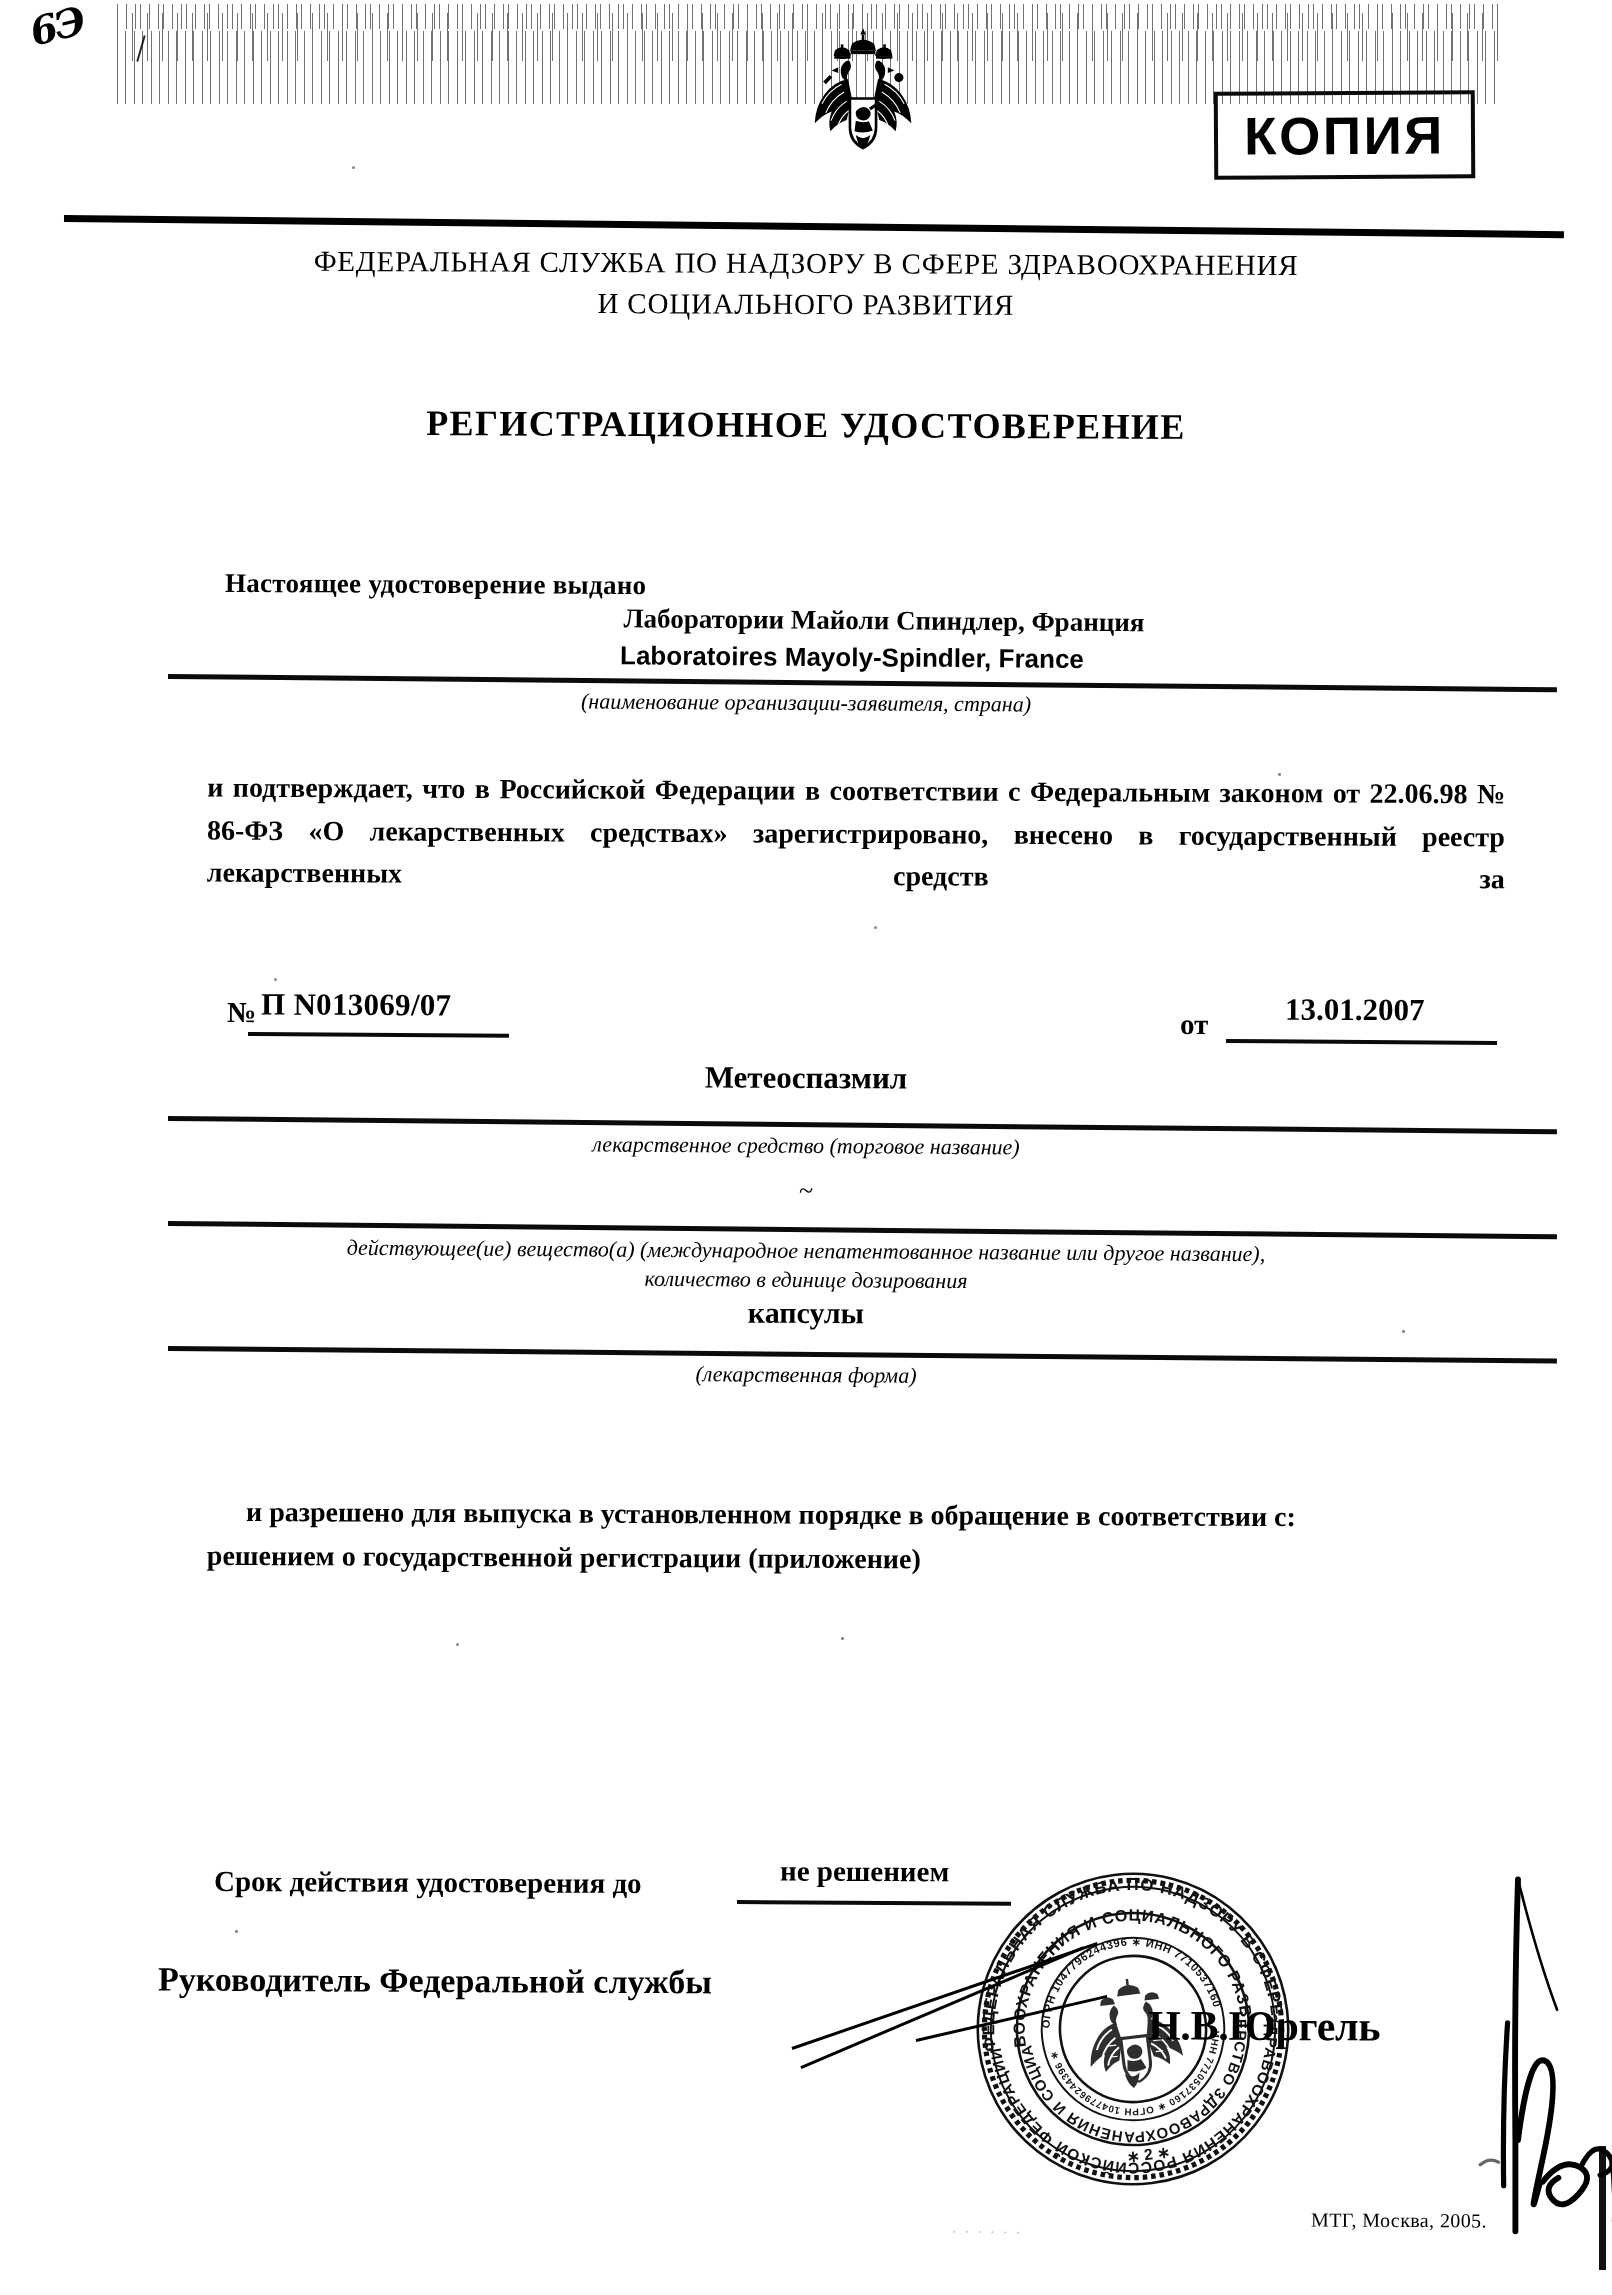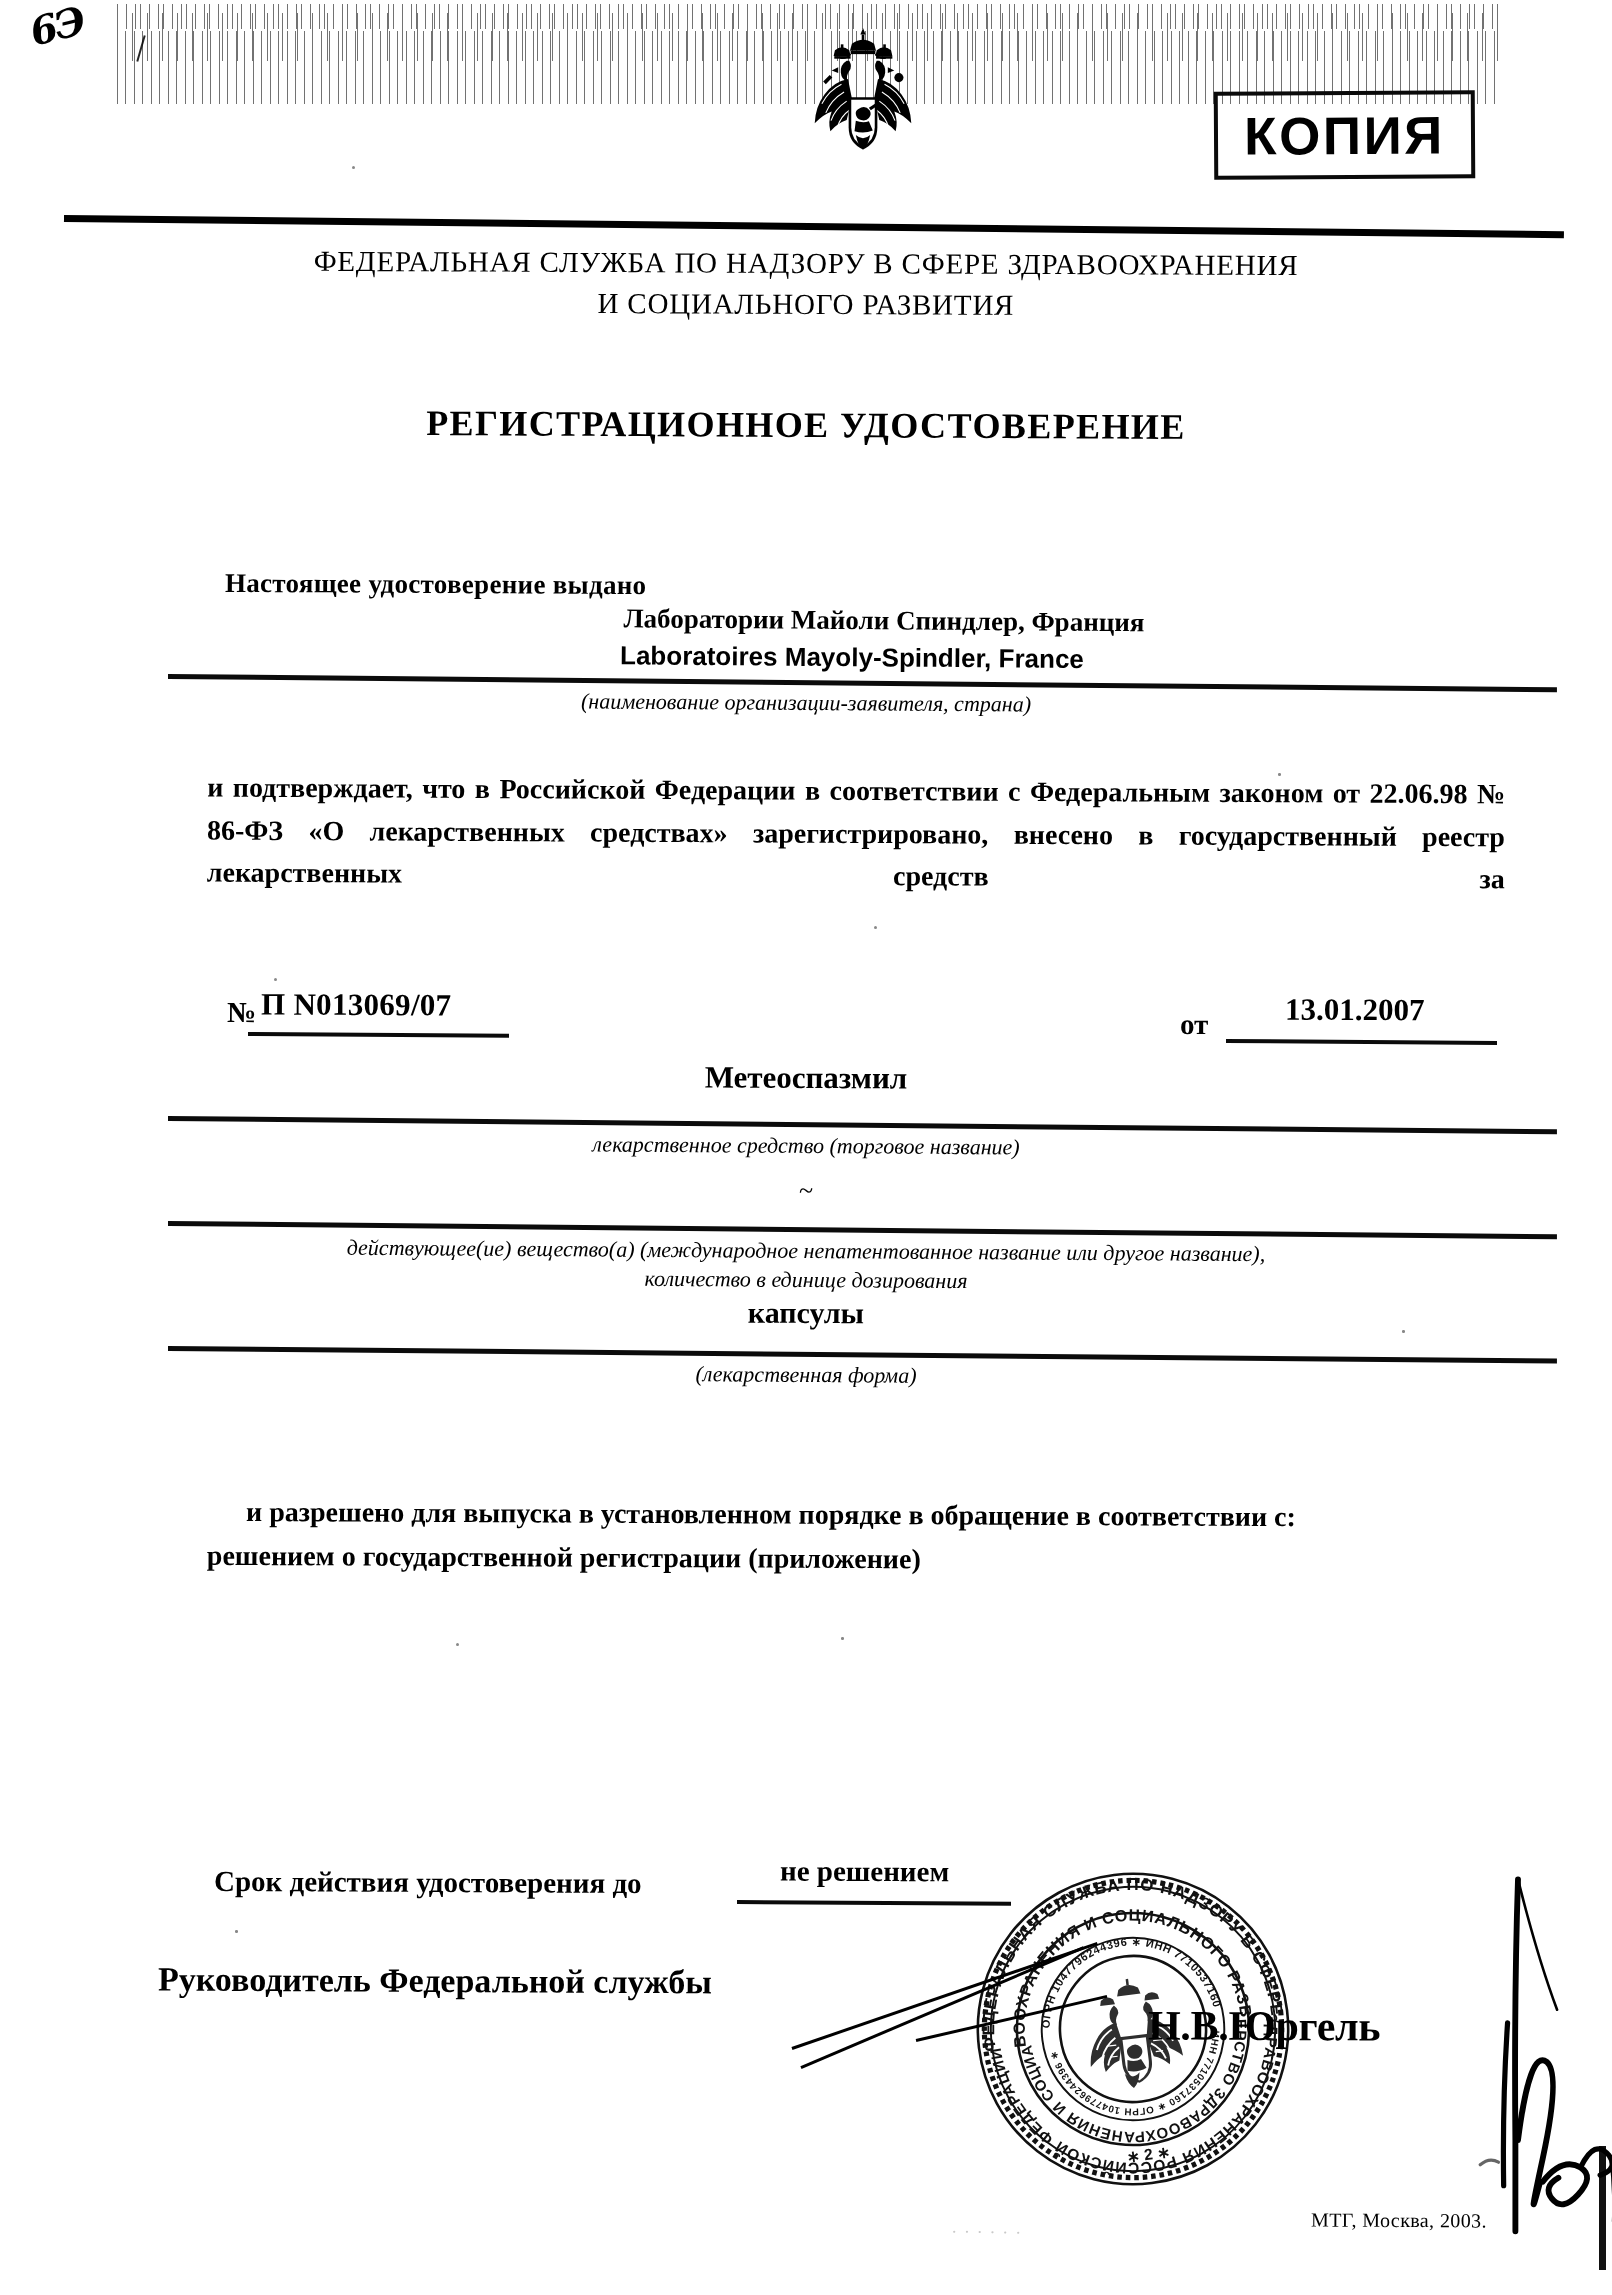--- a/index.html
+++ b/index.html
@@ -435,17 +435,17 @@
         <path d="M150 462 q18 -140 44 -120 q22 18 -6 148 q-26 120 -4 36" stroke-width="9"></path>
         <path d="M188 526 q30 -38 58 -22 q22 14 -4 42 q-24 26 -40 6 q-14-18 10-32" stroke-width="9"></path>
         <path d="M246 504 q22 -46 44 -18 q14 20 -14 30" stroke-width="8"></path>
         <path d="M294 490 q6 50 4 96" stroke-width="8"></path>
         <path d="M92 500 q14 -12 28 -4" stroke-width="5" opacity=".6"></path>
       </g>
     </svg>
   </div>
 
   <div class="faint-text">. . . . . .</div>
-  <div class="footer">МТГ, Москва, 2003.</div>
+  <div class="footer">МТГ, Москва, 2005.</div>
   <div class="edge-bar"></div>
 
 </div>
 
 
 </body></html>

